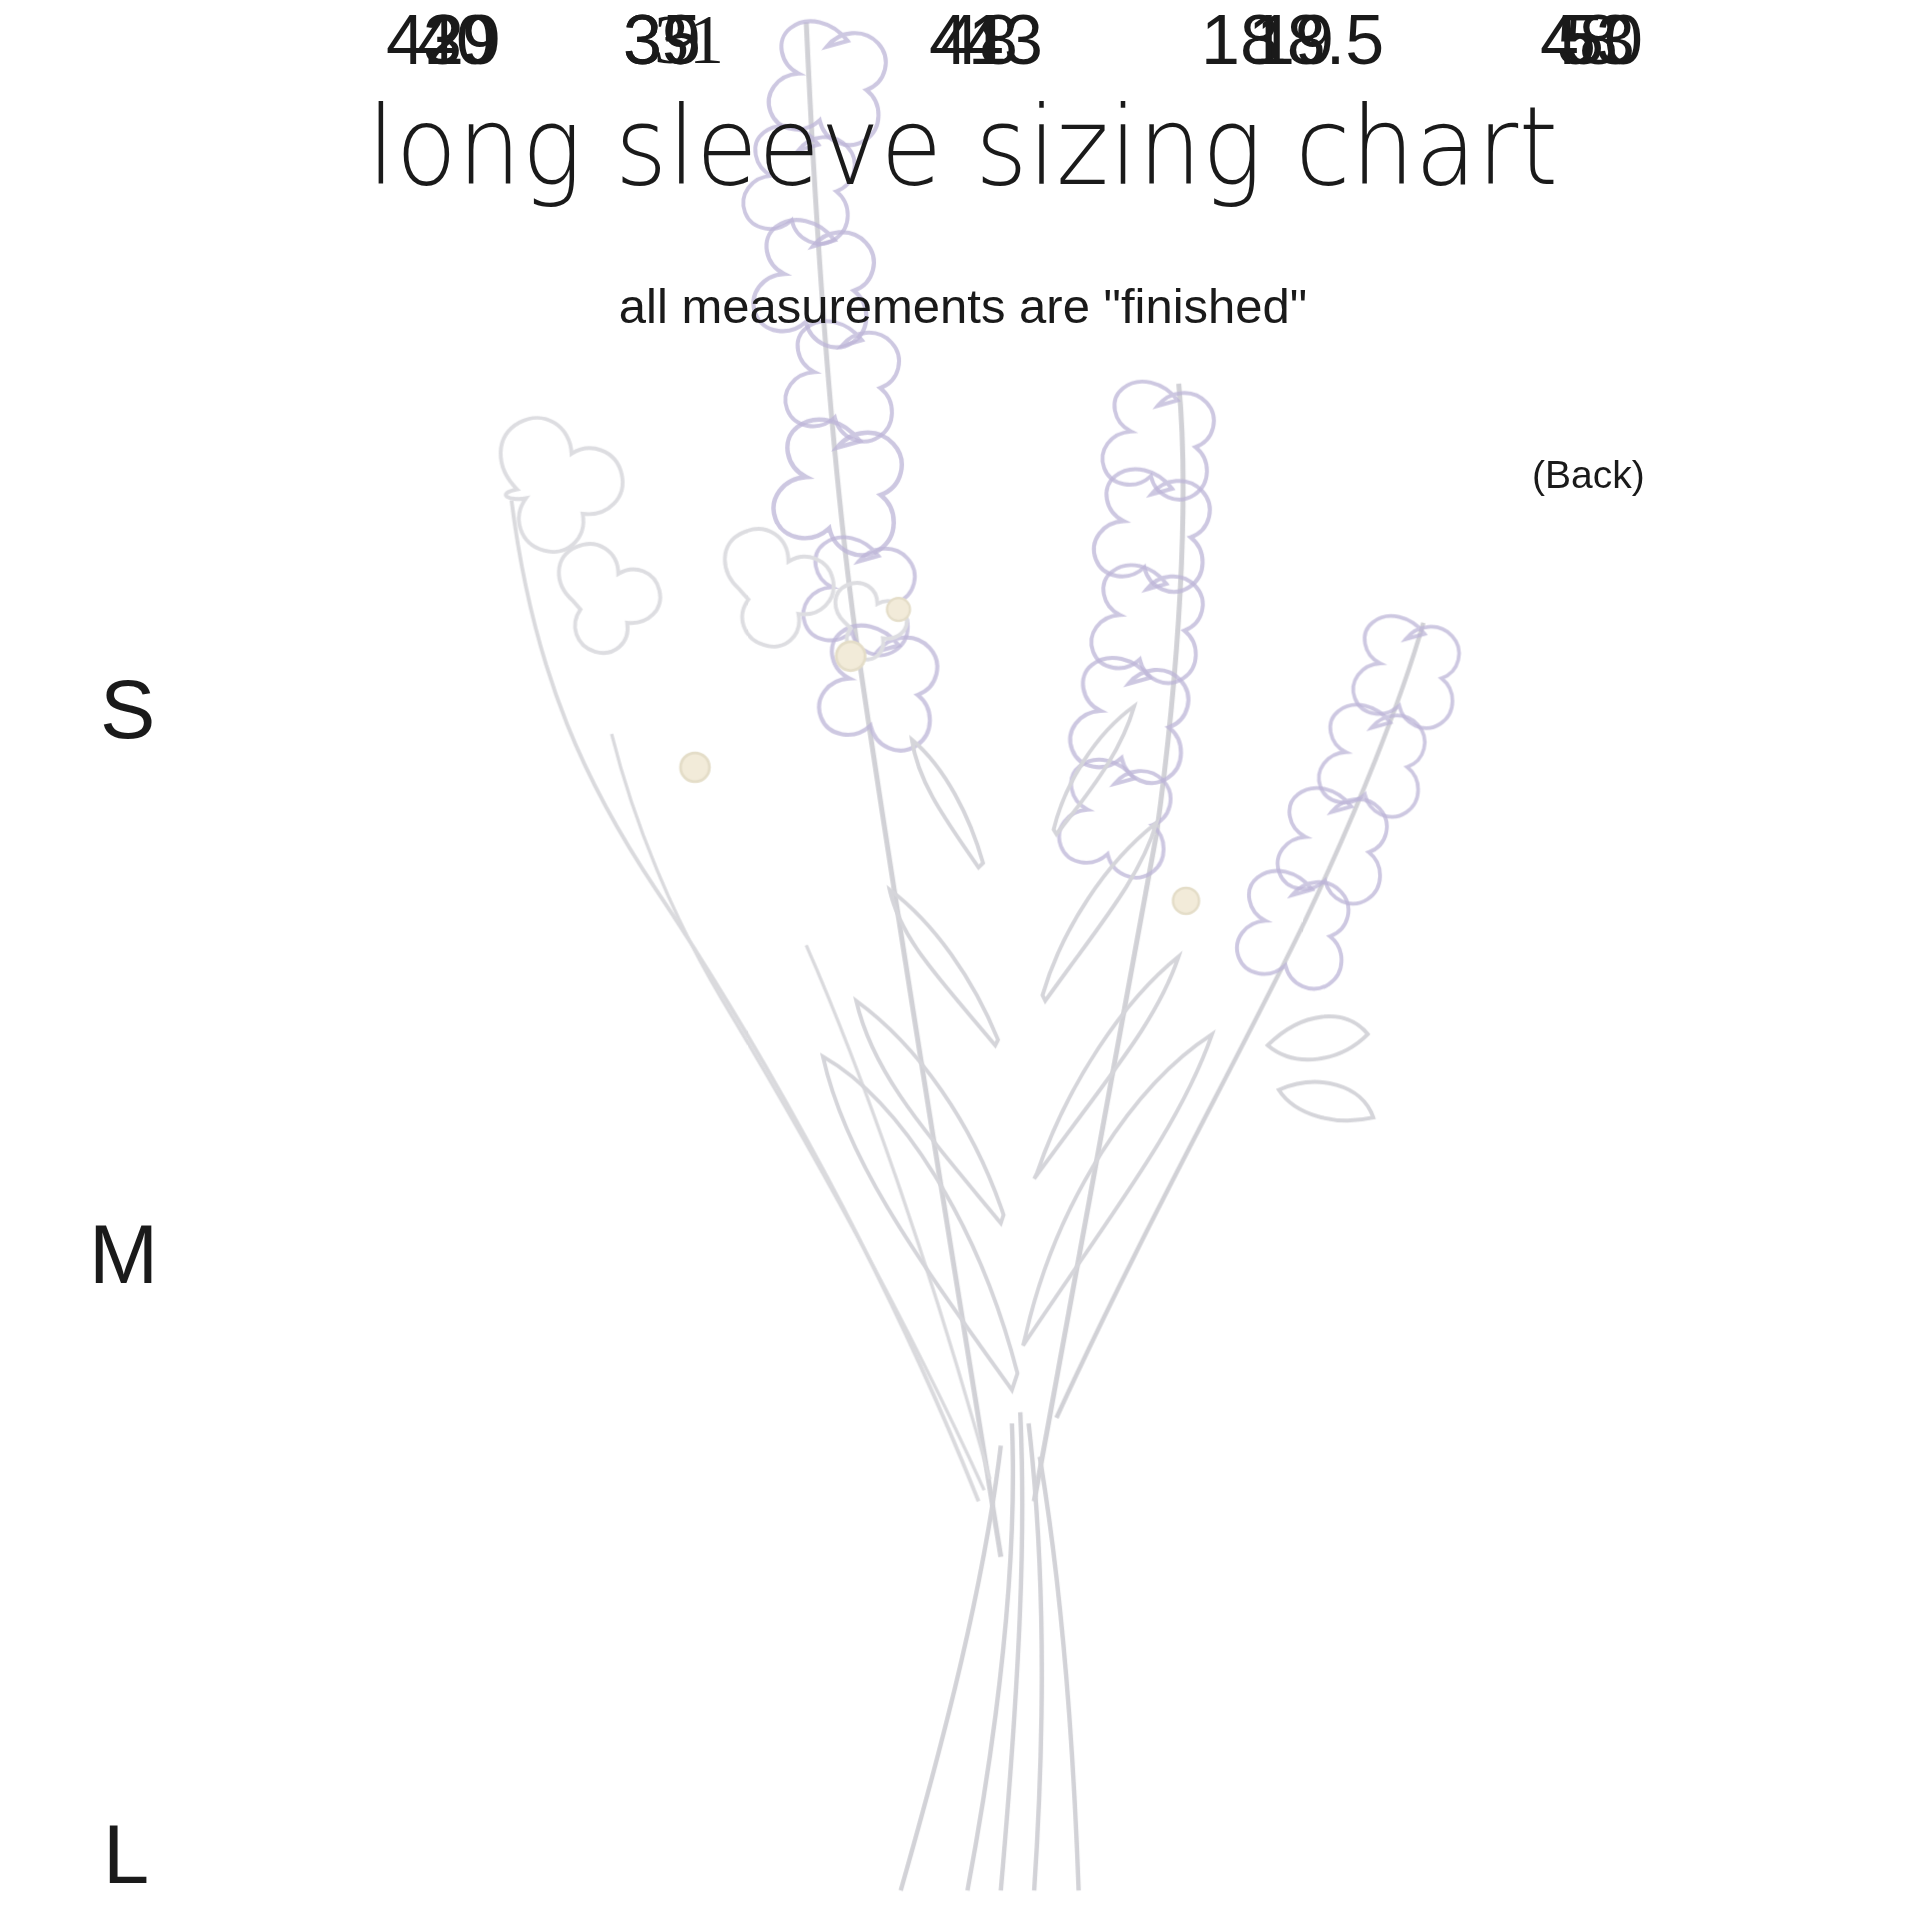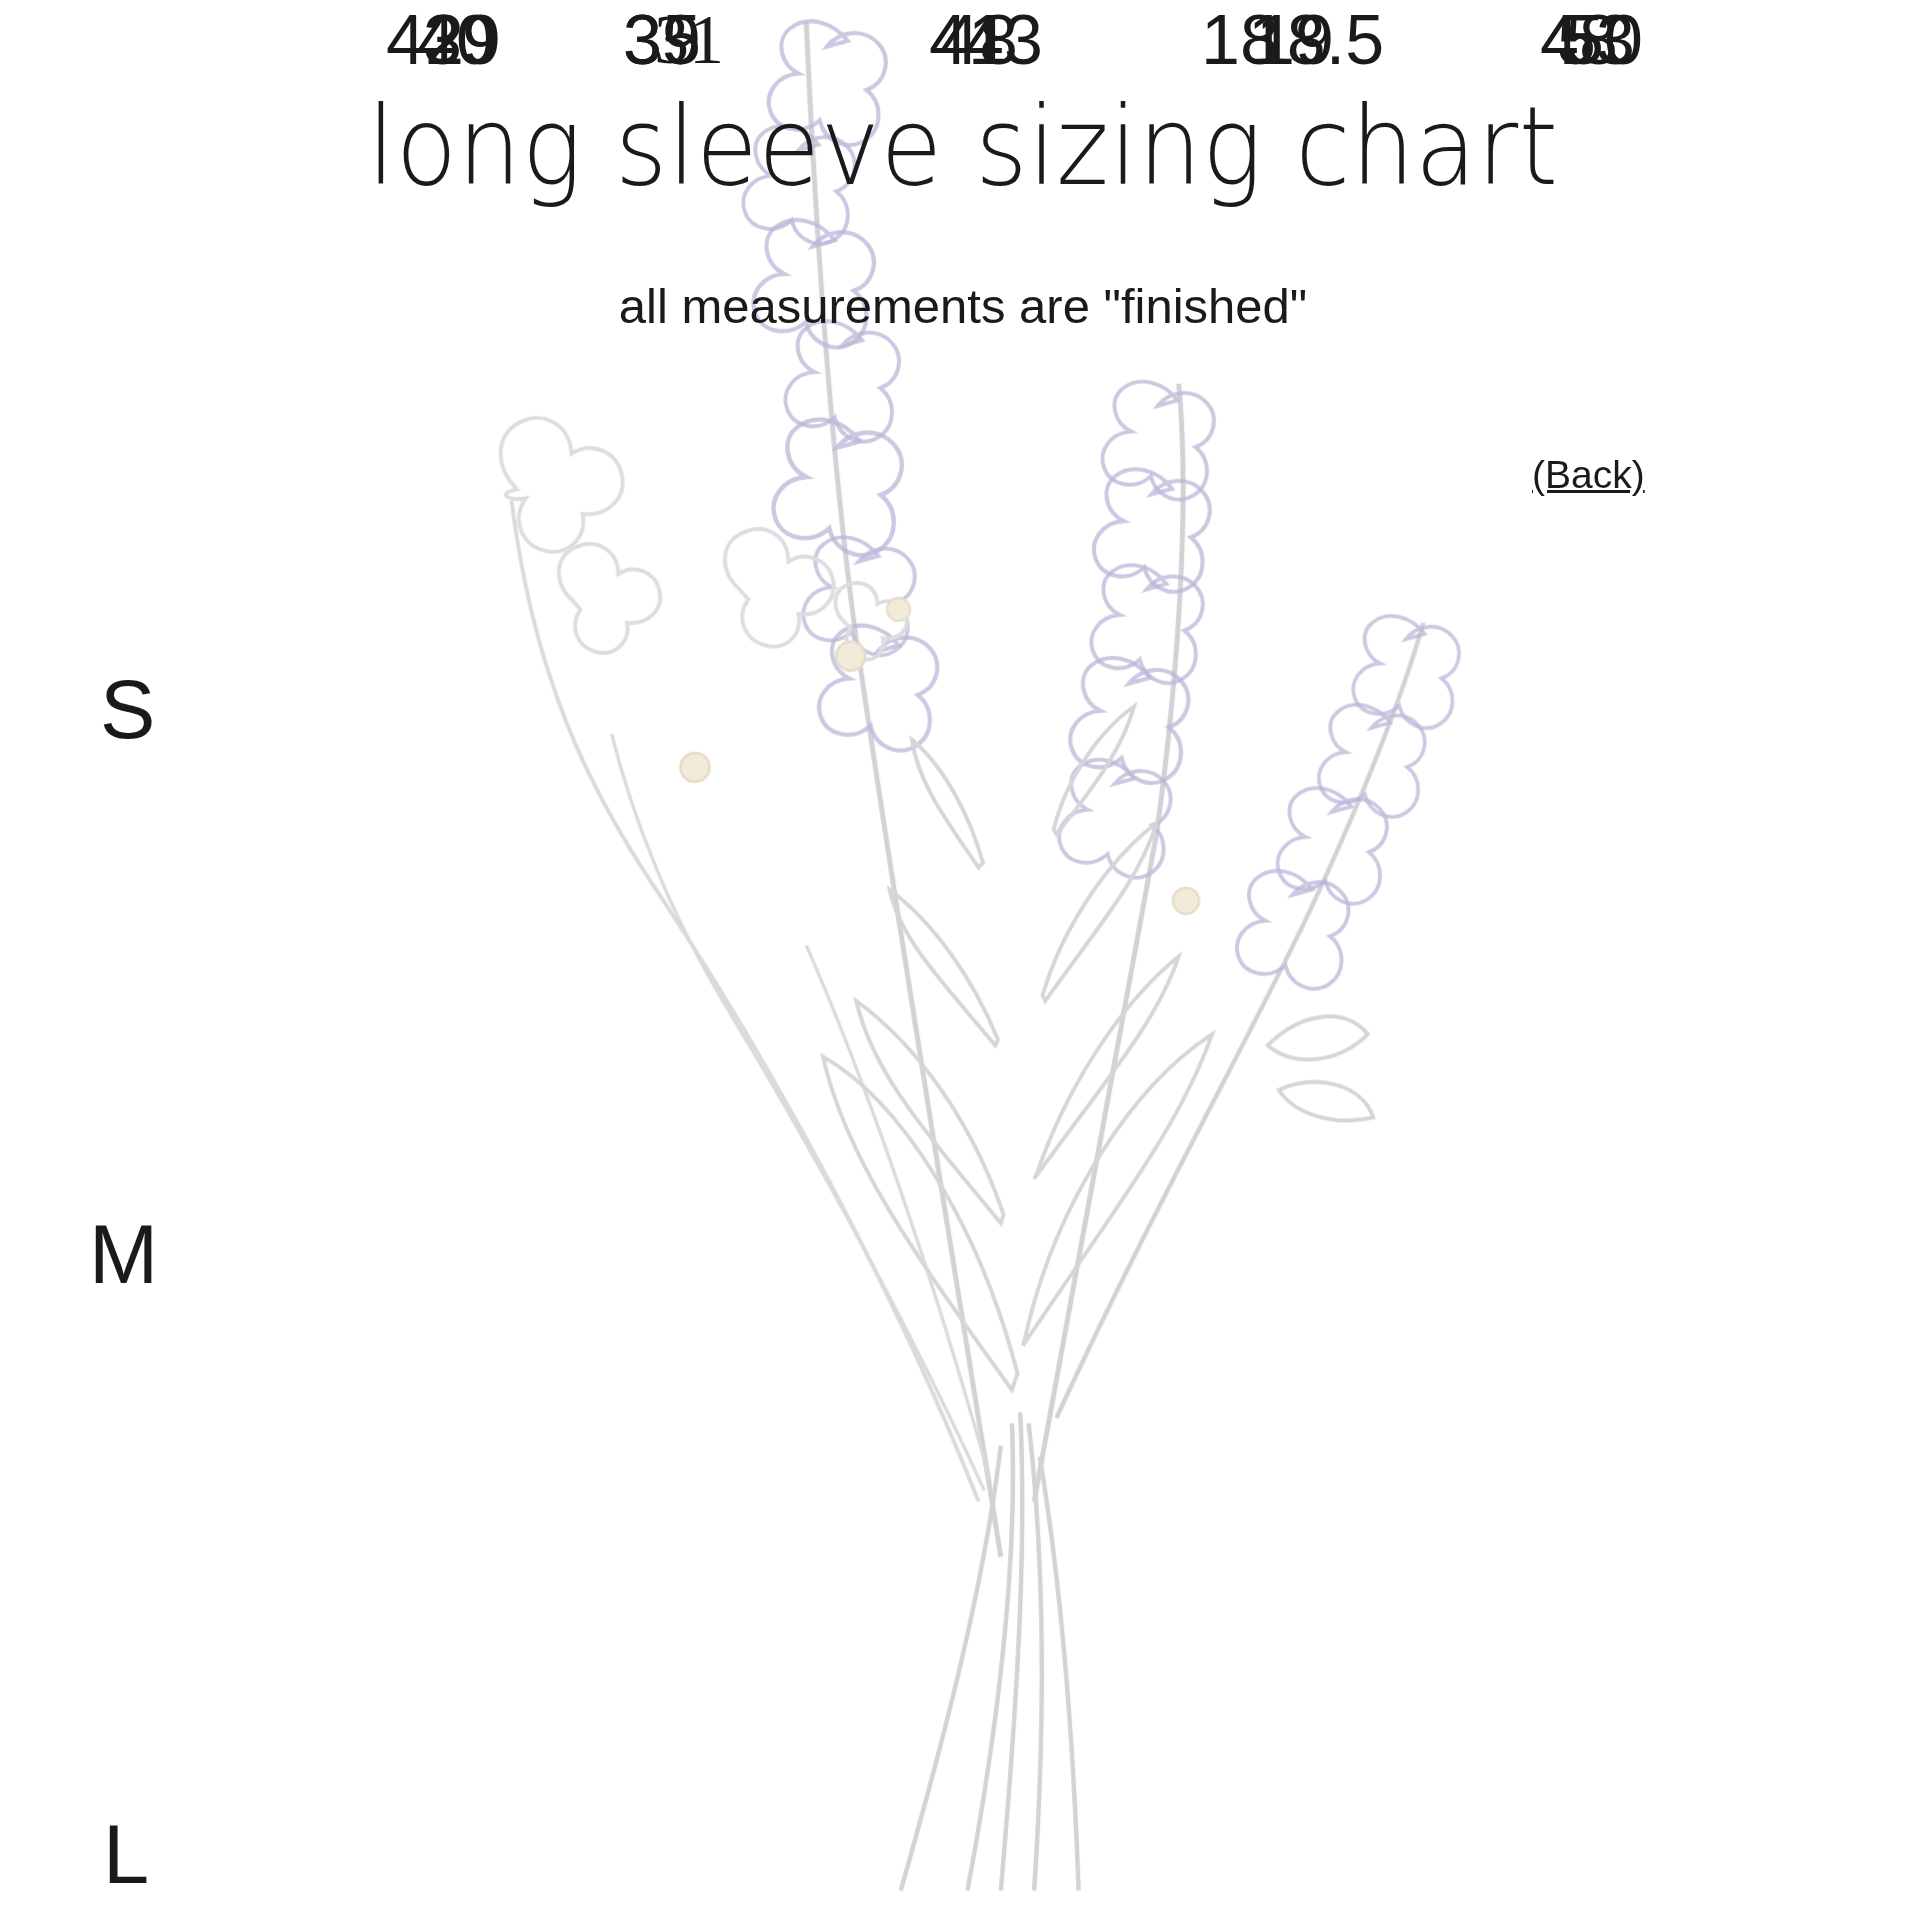--- a/index.html
+++ b/index.html
@@ -63,21 +63,20 @@
     color: #1a1a1a;
   }
 
   #back-note {
     position: absolute;
     left: 1532px;
     top: 453px;
     font-size: 39px;
     font-weight: 400;
     color: #1a1a1a;
-    text-decoration: underline;
   }
 
   #header-row {
     position: absolute;
     left: 356px;
     top: 509px;
     width: 1468px;
     font-size: 66px;
     font-weight: 400;
     white-space: nowrap;

